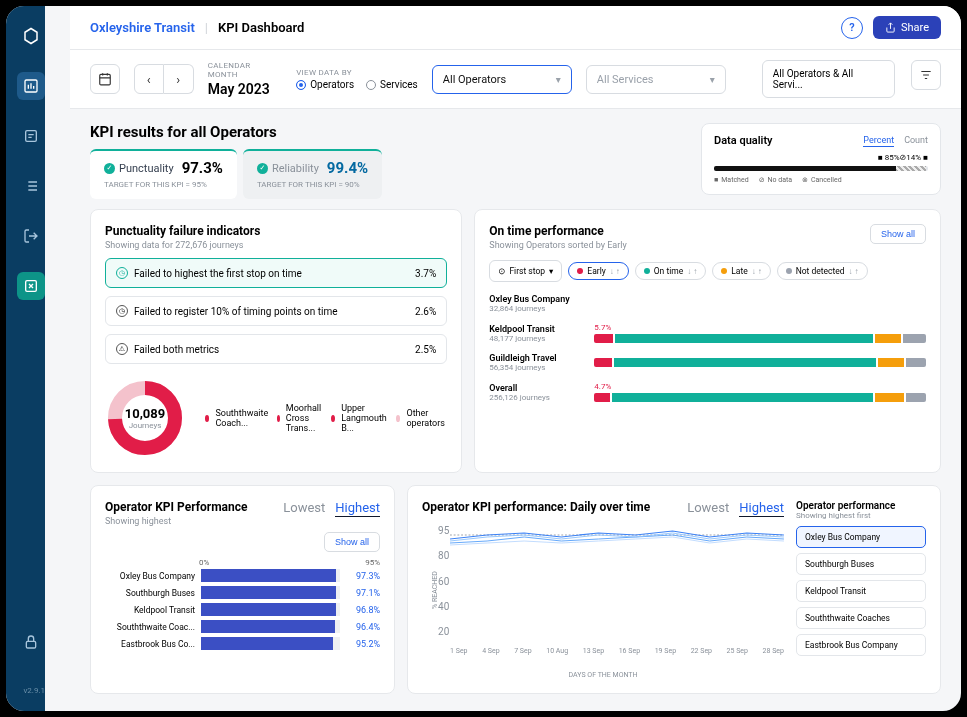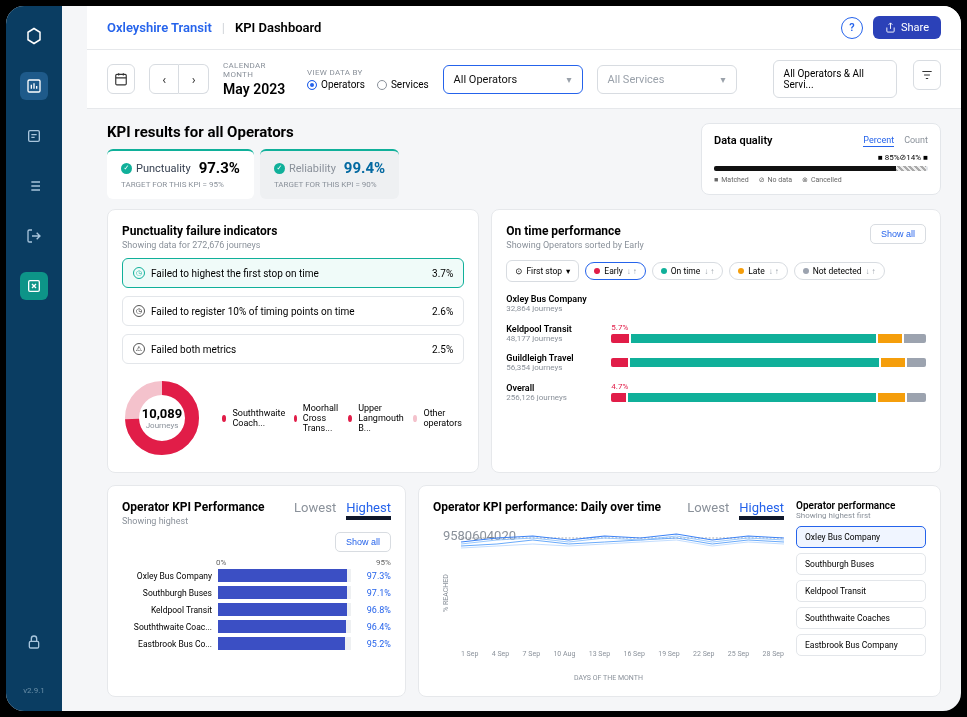--- a/index.html
+++ b/index.html
@@ -1,18 +1,18 @@
 <!DOCTYPE html>
 <html><head>
 <meta charset="utf-8">
 <style>
 * { box-sizing: border-box; margin: 0; padding: 0; }
 body { font-family: -apple-system, BlinkMacSystemFont, 'Segoe UI', Roboto, sans-serif; background: #000; display: flex; justify-content: center; align-items: flex-start; }
 .device { width: 967px; height: 717px; background: #f5f6f8; border-radius: 24px; overflow: hidden; display: flex; position: relative; border: 6px solid #000; }
-.sidebar { width: 56px; background: #0a3d62; display: flex; flex-direction: column; align-items: center; padding: 16px 0; gap: 22px; }
+.sidebar { width: 39px; background: #0a3d62; display: flex; flex-direction: column; align-items: flex-end; padding: 16px 0; gap: 22px; }
 .sidebar-icon { width: 28px; height: 28px; display: flex; align-items: center; justify-content: center; color: #a8c5dc; cursor: pointer; border-radius: 6px; }
 .sidebar-icon.active { background: #1e5a8a; color: #fff; }
 .sidebar-spacer { flex: 1; }
 .sidebar-version { color: #6a8fa8; font-size: 8px; margin-top: 8px; }
 .main { flex: 1; display: flex; flex-direction: column; overflow: hidden; margin-left: 25px; }
 .topbar { background: #fff; padding: 10px 20px; display: flex; align-items: center; justify-content: space-between; border-bottom: 1px solid #e6e8eb; }
 .breadcrumb { display: flex; align-items: center; gap: 10px; font-size: 13px; }
 .breadcrumb-org { color: #2563eb; font-weight: 600; }
 .breadcrumb-sep { color: #d0d4d9; }
 .breadcrumb-page { color: #000; font-weight: 600; }
@@ -92,37 +92,37 @@
 .otp-name { font-size: 9px; font-weight: 600; }
 .otp-jour { font-size: 8px; color: #8a919a; }
 .otp-bar-wrap { flex: 1; }
 .otp-pct { font-size: 8px; color: #e11d48; margin-bottom: 2px; }
 .otp-bar { height: 9px; display: flex; border-radius: 2px; overflow: hidden; gap: 2px; }
 .seg { height: 100%; }
 .grid2 { display: grid; grid-template-columns: 0.8fr 1.4fr; gap: 12px; margin-top: 12px; }
 .kpi-perf-head { display: flex; justify-content: space-between; align-items: flex-start; margin-bottom: 6px; }
 .lh-tabs { display: flex; gap: 10px; font-size: 13px; }
 .lh-tab { color: #8a919a; }
-.lh-tab.active { color: #2563eb; border-bottom: 4px solid #0f172a; padding-bottom: 1px; }
+.lh-tab.active { color: #2563eb; border-bottom: 1px solid #0f172a; padding-bottom: 1px; }
 .show-all-right { display: flex; justify-content: flex-end; margin-bottom: 6px; }
 .hbar-scale { display: flex; justify-content: space-between; padding: 0 0 2px 94px; font-size: 8px; color: #666; }
 .hbar-row { display: flex; align-items: center; gap: 6px; margin-bottom: 4px; }
 .hbar-label { width: 90px; text-align: right; font-size: 8.5px; }
 .hbar-track { flex: 1; height: 13px; background: #eef0f2; position: relative; }
 .hbar-fill { position: absolute; left: 0; top: 0; bottom: 0; background: #3b4fc4; }
 .hbar-val { width: 34px; font-size: 9px; color: #2563eb; text-align: right; }
 .daily-wrap { display: flex; gap: 12px; }
 .daily-chart { flex: 1; }
 .daily-right { width: 130px; }
 .op-perf-title { font-size: 10px; font-weight: 600; }
 .op-perf-sub { font-size: 8px; color: #8a919a; margin-bottom: 6px; }
 .op-item { border: 1px solid #e3e6ea; border-radius: 5px; padding: 5px 8px; font-size: 8.5px; margin-bottom: 5px; cursor: pointer; }
 .op-item.active { border-color: #2563eb; background: #f0f5ff; }
 .line-chart { position: relative; height: 130px; margin-top: 8px; }
-.y-axis { position: absolute; left: 10px; top: 0; bottom: 18px; display: flex; flex-direction: row; justify-content: space-between; font-size: 13px; color: #8a919a; }
+.y-axis { position: absolute; left: 16px; top: 0; bottom: 18px; display: flex; flex-direction: column; justify-content: space-between; font-size: 10px; color: #8a919a; }
 .y-label { position: absolute; left: -6px; top: 50%; transform: translateY(-50%) rotate(-90deg); font-size: 7px; color: #8a919a; white-space: nowrap; }
 .plot { position: absolute; left: 28px; right: 0; top: 0; bottom: 18px; }
 .x-axis { position: absolute; left: 28px; right: 0; bottom: 0; display: flex; justify-content: space-between; font-size: 7px; color: #8a919a; }
 .x-label { text-align: center; font-size: 7px; color: #8a919a; margin-top: 16px; }
 svg { display: block; }
 </style>
 </head>
 <body>
 
 <div class="device">

